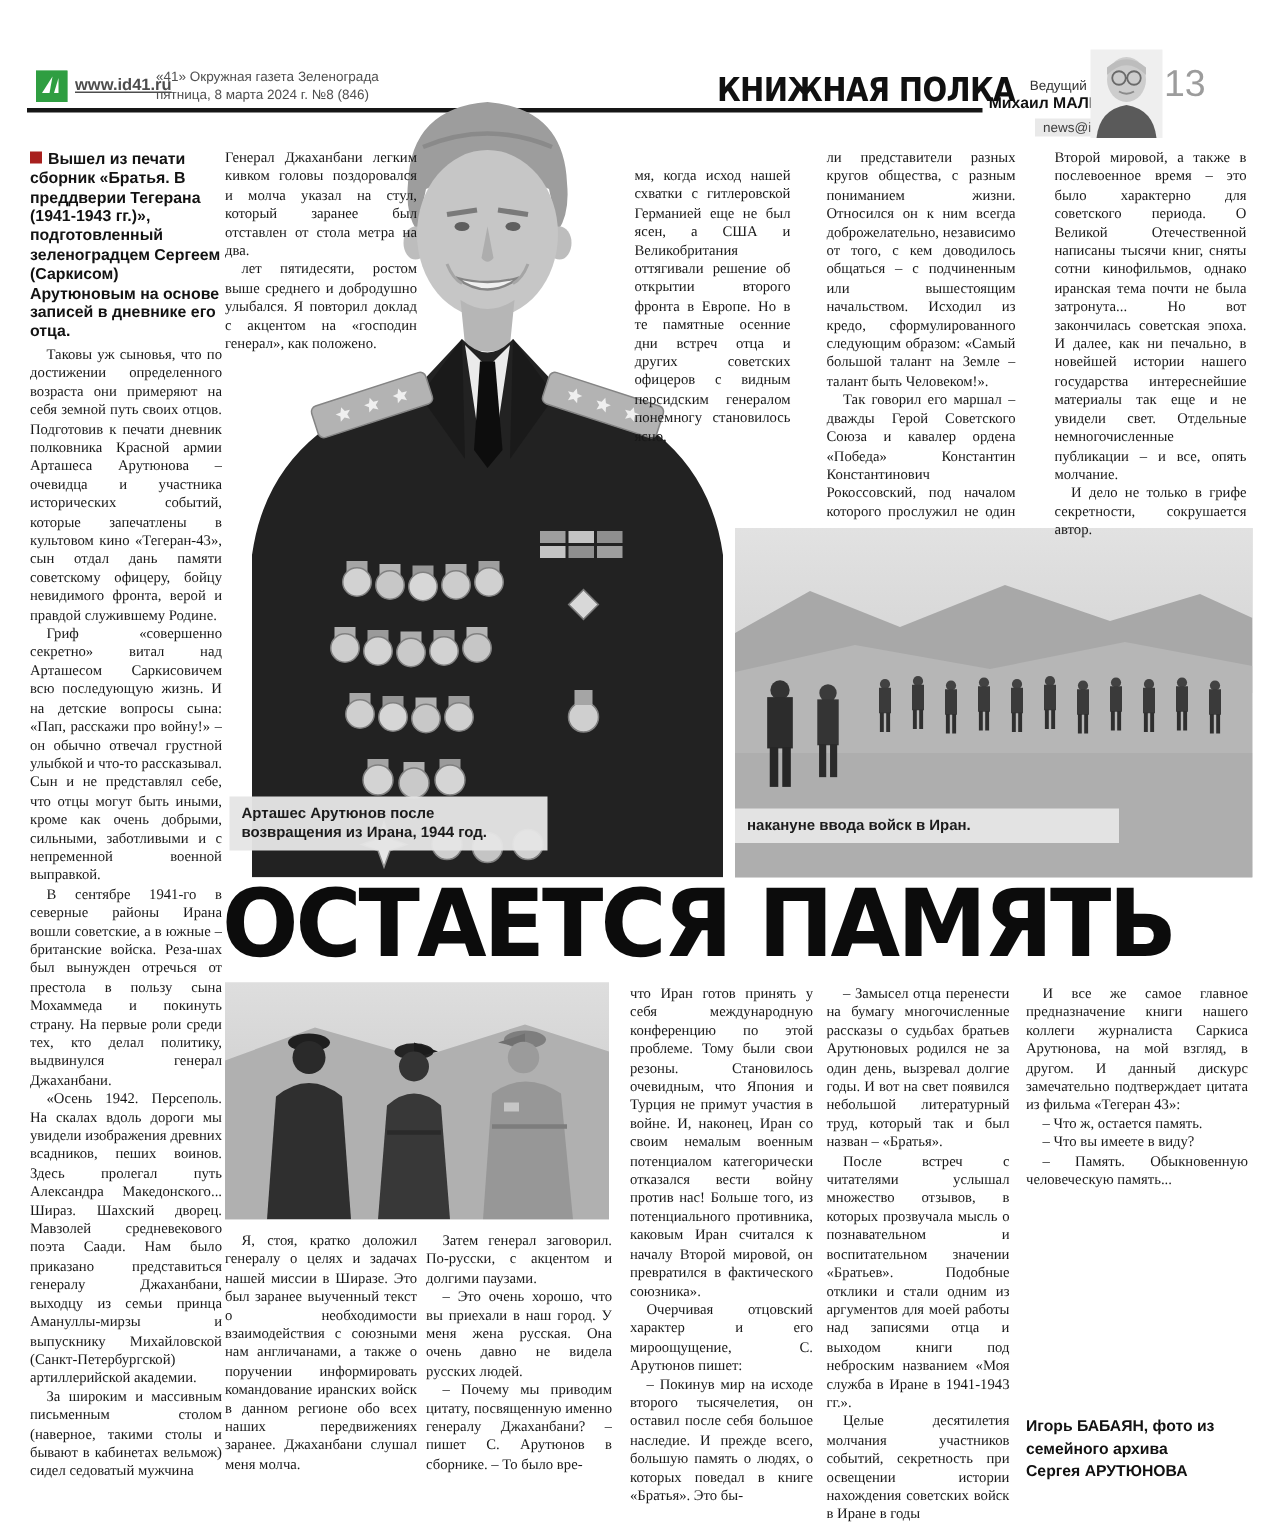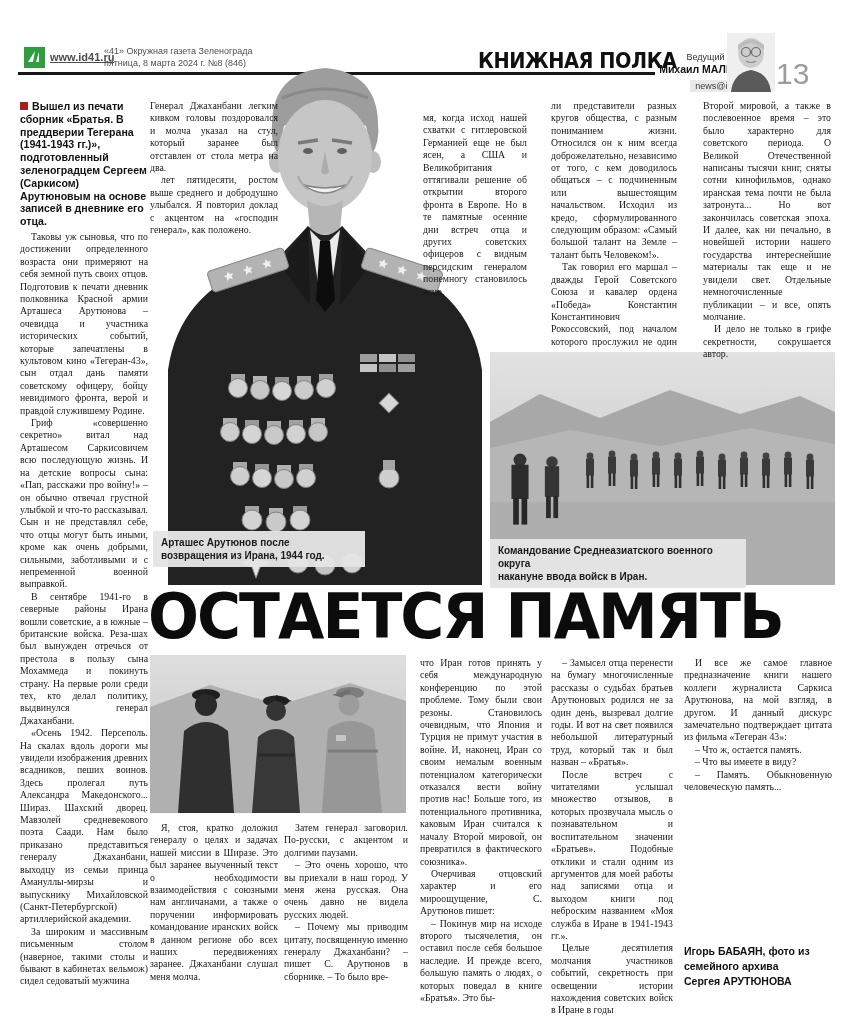--- a/index.html
+++ b/index.html
@@ -18,21 +18,21 @@
     line-height:11.5px;color:#4f4f4f;}
   .section-title{left:478px;top:48px;font-family:"DejaVu Sans",sans-serif;font-weight:bold;
     font-size:22px;color:#101010;white-space:nowrap;transform:scaleX(.88);transform-origin:left top;
     letter-spacing:-.5px;}
   .editor{left:640px;top:52px;width:118px;text-align:right;font-family:"Liberation Sans",sans-serif;}
   .editor .role{font-size:9px;color:#333;}
   .editor .name{font-size:10.5px;font-weight:bold;color:#111;margin-top:1px;}
   .editor .email{display:inline-block;background:#e9e9e9;color:#3d3d3d;font-size:9px;
     padding:1px 5px;margin-top:2px;}
   .editor-photo{left:727px;top:33px;width:48px;height:59px;overflow:hidden;background:#f1f1f1;}
-  .page-num{left:776px;top:57px;font-family:"Liberation Sans",sans-serif;font-size:30px;
+  .page-num{left:776px;top:42px;font-family:"Liberation Sans",sans-serif;font-size:25px;
     color:#9c9c9c;}
   .rule{left:18px;top:72px;width:637px;height:2.5px;background:#161616;}
   
   .col{font-size:9.8px;line-height:12.4px;text-align:justify;overflow:hidden;color:#181818;}
   .col p{margin:0;text-indent:11px;}
   .col.cont p:first-child{text-indent:0;}
   .lead{font-family:"Liberation Sans",sans-serif;font-weight:bold;font-size:10.6px;
     line-height:12.8px;text-align:left;color:#121212;margin-bottom:3px;}
   .bullet{display:inline-block;width:8px;height:8px;background:var(--red,#a8201e);
     margin-right:4px;vertical-align:baseline;}
@@ -278,21 +278,20 @@
         <rect x="0.8" y="20" width="2.8" height="13" fill="#2b2b2b"></rect>
       </g>
   </svg>
 </div>
 
 <div class="abs caption cap-portrait">
     <div>Арташес Арутюнов после</div>
     <div>возвращения из Ирана, 1944 год.</div>
   </div>
 <div class="abs caption cap-group">
-    <div>Командование Среднеазиатского военного округа</div>
     <div>накануне ввода войск в Иран.</div>
   </div>
 
 <div class="abs col c1">
   <div class="lead"><span class="bullet"></span><span>Вышел из печати сборник «Братья. В преддверии Тегерана (1941-1943 гг.)», подготовленный зеленоградцем Сергеем (Саркисом) Арутюновым на основе записей в дневнике его отца.</span></div>
   <div>
       <p>Таковы уж сыновья, что по достижении определенного возраста они примеряют на себя земной путь своих отцов. Подготовив к печати дневник полковника Красной армии Арташеса Арутюнова – очевидца и участника исторических событий, которые запечатлены в культовом кино «Тегеран-43», сын отдал дань памяти советскому офицеру, бойцу невидимого фронта, верой и правдой служившему Родине.</p>
       <p>Гриф «совершенно секретно» витал над Арташесом Саркисовичем всю последующую жизнь. И на детские вопросы сына: «Пап, расскажи про войну!» – он обычно отвечал грустной улыбкой и что-то рассказывал. Сын и не представлял себе, что отцы могут быть иными, кроме как очень добрыми, сильными, заботливыми и с непременной военной выправкой.</p>
       <p>В сентябре 1941-го в северные районы Ирана вошли советские, а в южные – британские войска. Реза-шах был вынужден отречься от престола в пользу сына Мохаммеда и покинуть страну. На первые роли среди тех, кто делал политику, выдвинулся генерал Джаханбани.</p>
       <p>«Осень 1942. Персеполь. На скалах вдоль дороги мы увидели изображения древних всадников, пеших воинов. Здесь пролегал путь Александра Македонского... Шираз. Шахский дворец. Мавзолей средневекового поэта Саади. Нам было приказано представиться генералу Джаханбани, выходцу из семьи принца Амануллы-мирзы и выпускнику Михайловской (Санкт-Петербургской) артиллерийской академии.</p>

